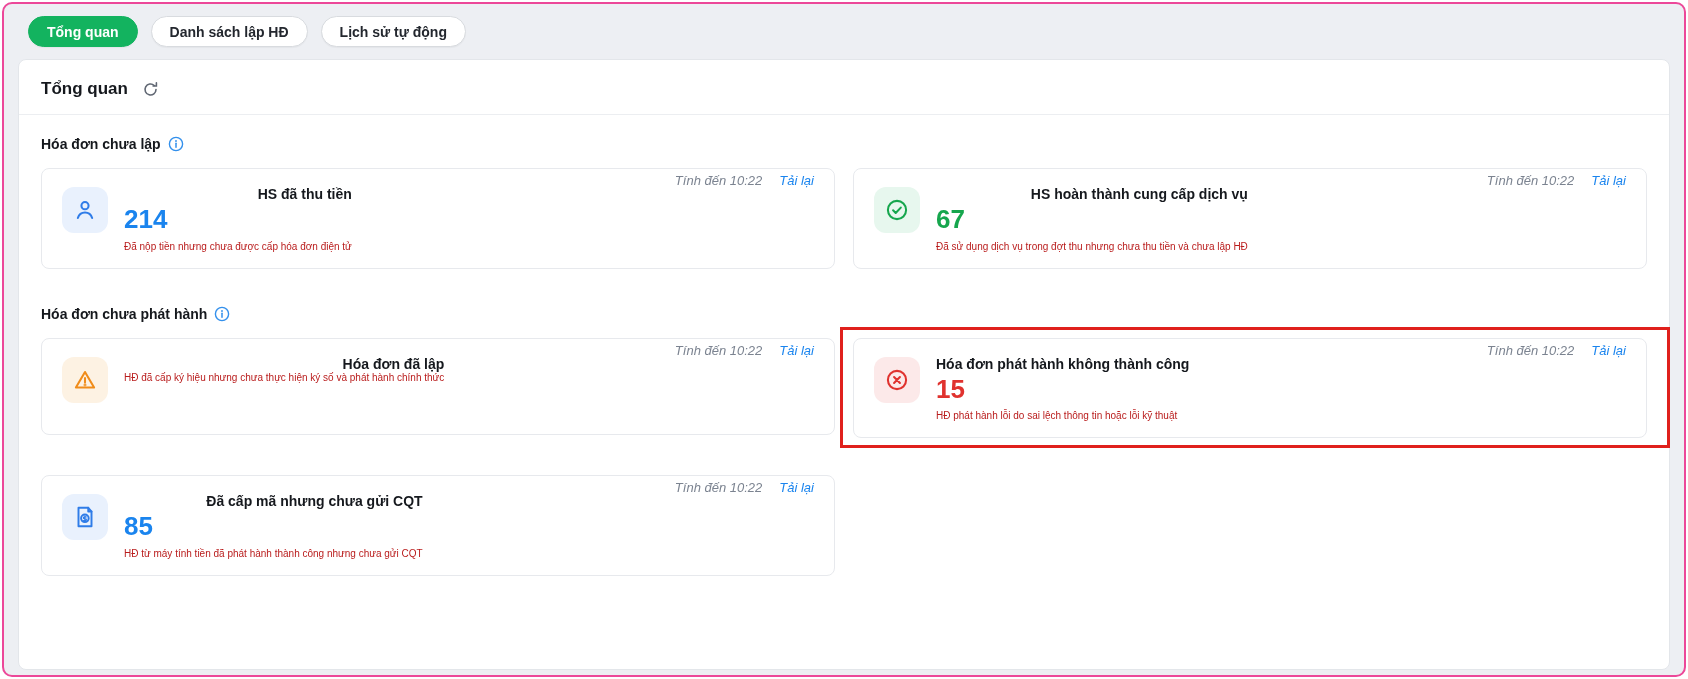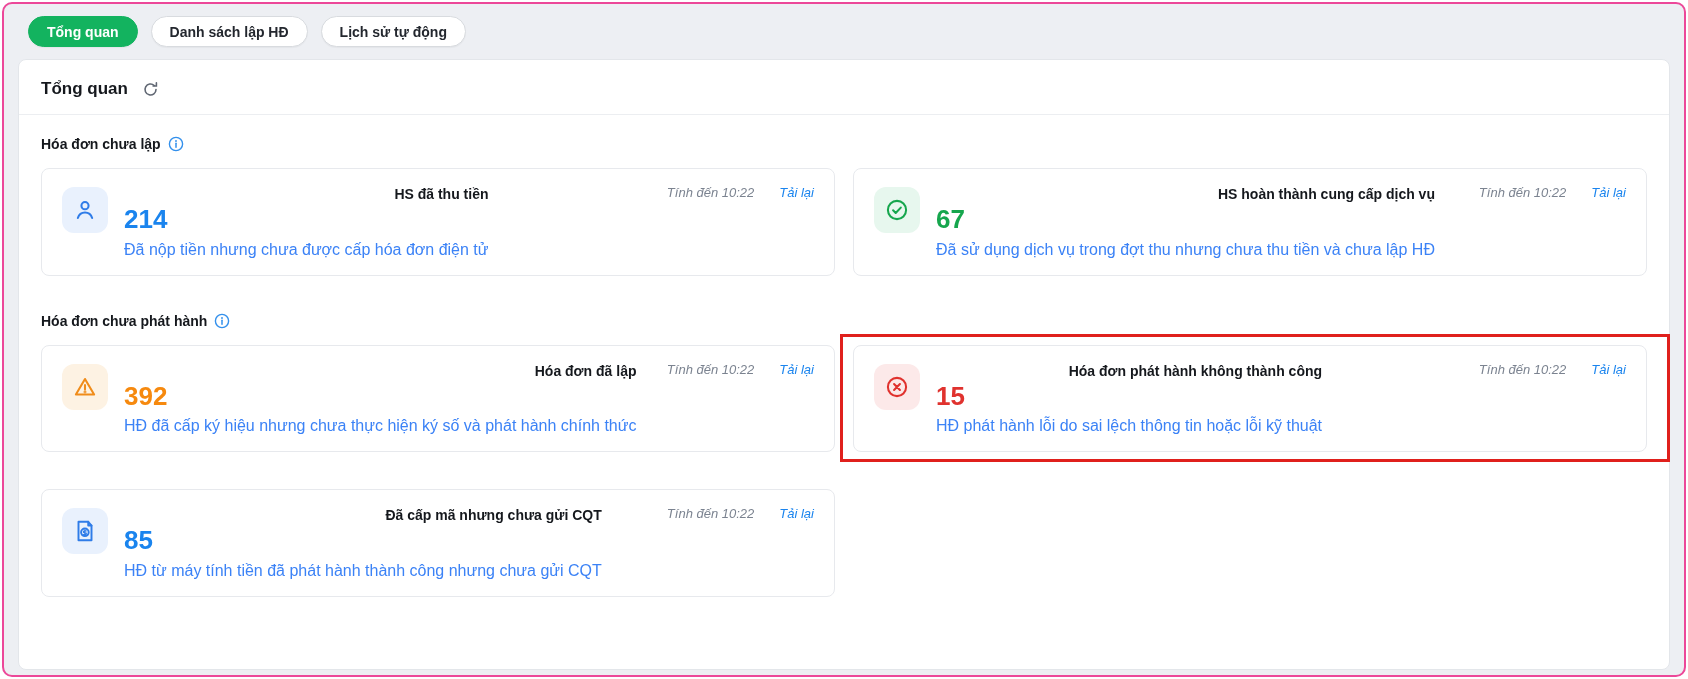--- a/index.html
+++ b/index.html
@@ -90,24 +90,24 @@
   .ib-blue   { background: #e9f1fd; }
   .ib-green  { background: #e7f7ee; }
   .ib-orange { background: #fdf2e3; }
   .ib-red    { background: #fce9e9; }
   .card-title { font-size: 14px; font-weight: 700; color: #15181d; padding-top: 2px; text-align: right; }
   .card-value { font-size: 26px; font-weight: 700; line-height: 1.1; margin: 3px 0 7px; }
   .v-blue   { color: #1a84ee; }
   .v-green  { color: #16a64d; }
   .v-orange { color: #f6890e; }
   .v-red    { color: #e0322e; }
-  .card-desc { font-size: 16px; color: #3b82f6; }
+  .card-desc { font-size: 10px; color: #b91c1c; }
   .card-meta {
-    position: absolute; top: 16px; right: 20px;
-    display: flex; gap: 25px; align-items: flex-start;
+    position: absolute; top: 4px; right: 20px;
+    display: flex; gap: 17px; align-items: flex-start;
     font-size: 13px; font-style: italic; color: #7b8390;
     white-space: nowrap;
   }
   .reload-link { color: #1a84ee; font-style: italic; text-decoration: none; cursor: pointer; }
   
   .red-annotation {
     position: absolute;
     left: -13px; top: -11px; right: -23px; bottom: -10px;
     border: 3px solid #e0201c;
     pointer-events: none;
@@ -211,21 +211,20 @@
             <div class="card">
               <div class="icon-box ib-orange">
                 <svg width="26" height="26" viewBox="0 0 24 24" fill="none" stroke="#f08c1a" stroke-width="1.9" stroke-linecap="round" stroke-linejoin="round">
                   <path d="M12 4.6 20.4 19H3.6Z"></path>
                   <path d="M12 10.2v4"></path>
                   <circle cx="12" cy="16.6" r="0.4" fill="#f08c1a"></circle>
                 </svg>
               </div>
               <div class="card-main">
                 <div class="card-title">Hóa đơn đã lập</div>
-                <div class="card-value v-orange">392</div>
                 <div class="card-desc">HĐ đã cấp ký hiệu nhưng chưa thực hiện ký số và phát hành chính thức</div>
               </div>
               <div class="card-meta">
                 <span>Tính đến 10:22</span>
                 <a class="reload-link">Tải lại</a>
               </div>
             </div>
           </div>
 
           <div class="card-slot">

